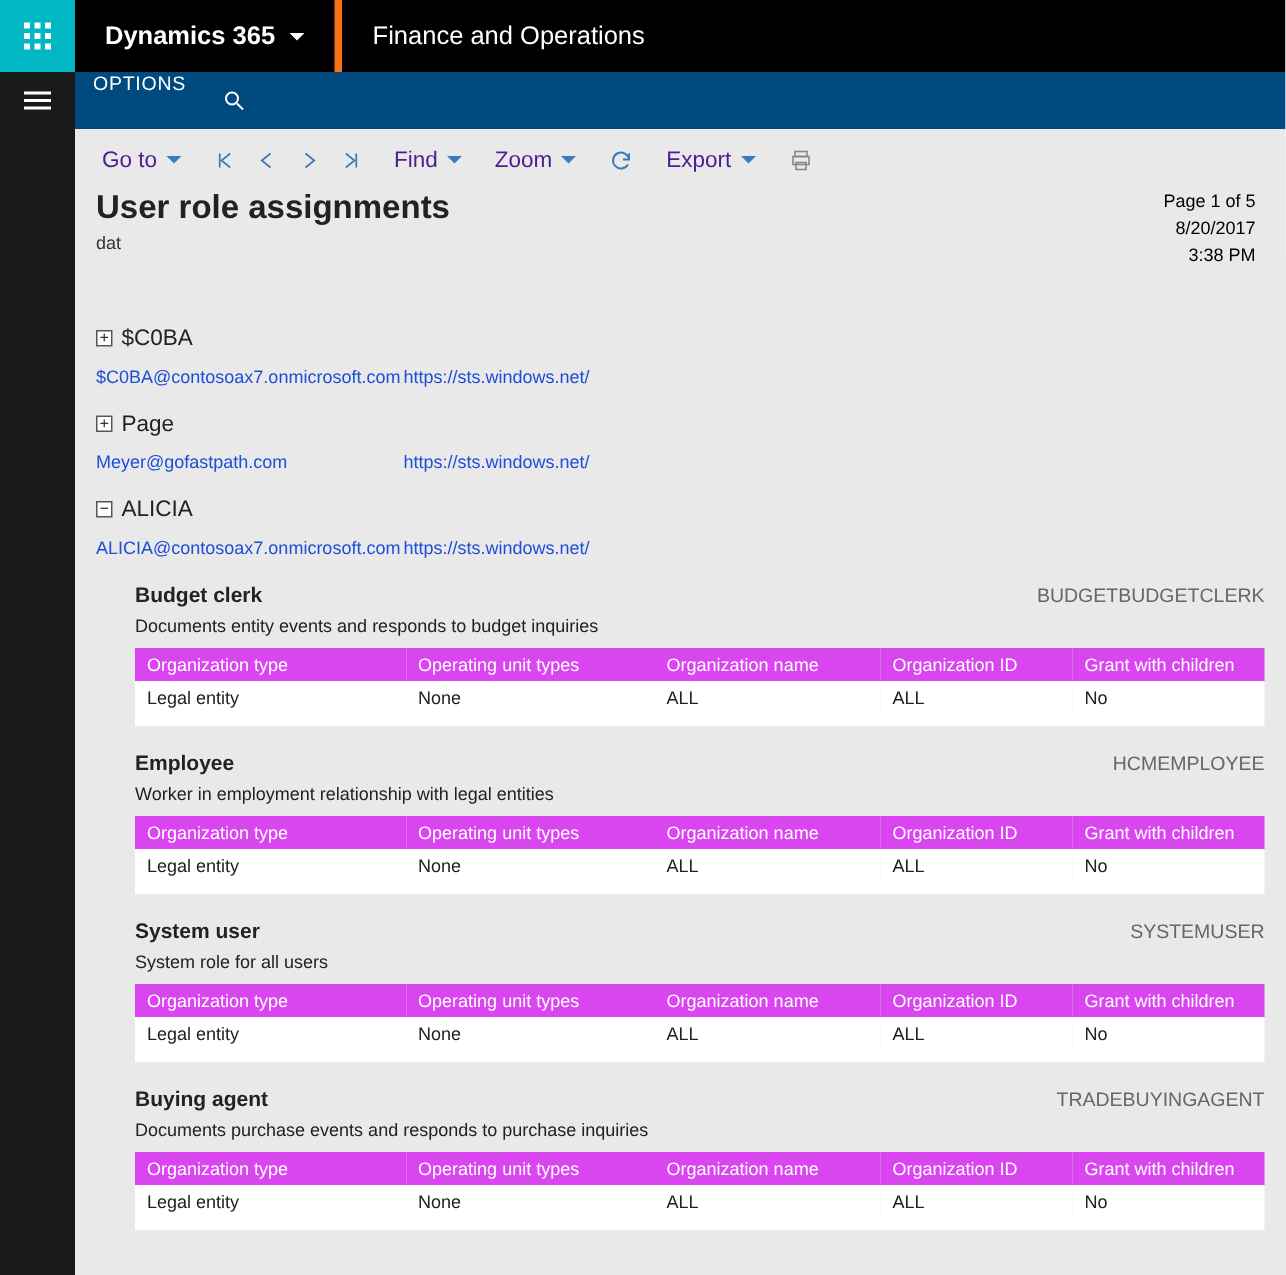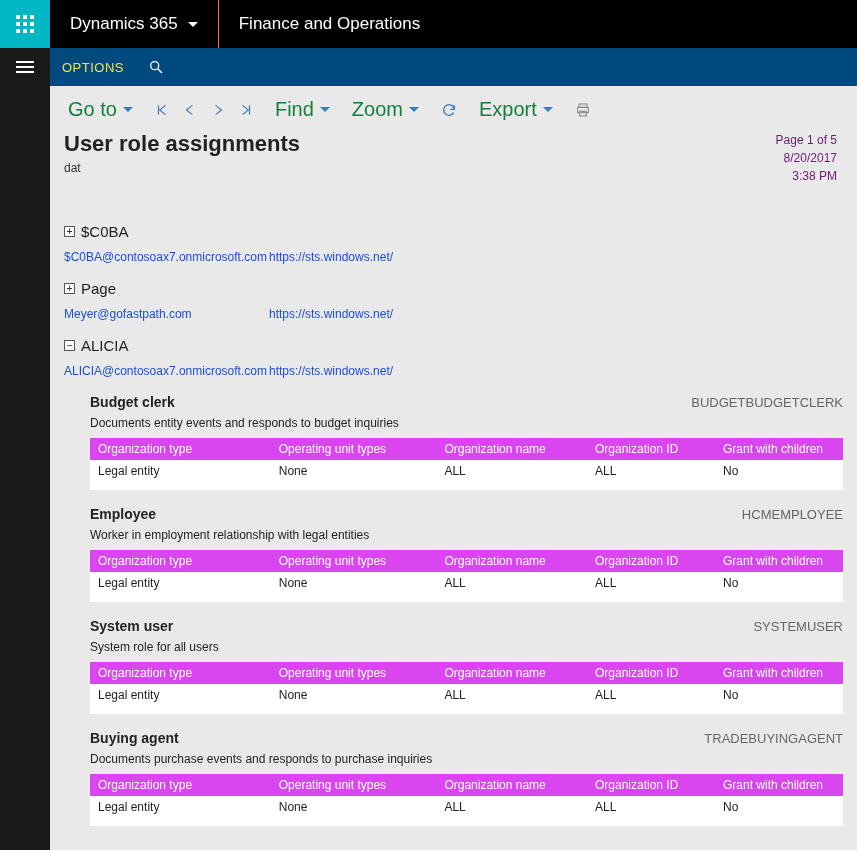--- a/index.html
+++ b/index.html
@@ -30,38 +30,37 @@
     display: grid;
     grid-template-columns: repeat(3, 4px);
     grid-template-rows: repeat(3, 4px);
     gap: 3px;
   }
   .waffle-grid span { background: #fff; }
   .top-seg {
     display: flex; align-items: center;
     padding: 0 20px;
     font-size: 17px;
-    font-weight: 400;
-    border-right: 1px solid #f97316;
+    font-weight: 700;
+    border-right: 5px solid #f97316;
     gap: 10px;
   }
   .top-seg.module { border-right: none; font-weight: 300; }
   .chev-down-w {
     width: 0; height: 0;
     border-left: 5px solid transparent;
     border-right: 5px solid transparent;
     border-top: 5px solid #fff;
   }
   
   .options-bar {
     height: 38px;
     background: #004a7f;
-    color: #fde047;
+    color: #ffffff;
     display: flex;
-    align-items: center;
   }
   .hamburger-cell {
     width: 50px; height: 38px;
     background: #1a1a1a;
     display: flex; align-items: center; justify-content: center;
   }
   .hamburger { width: 18px; height: 12px; display: flex; flex-direction: column; justify-content: space-between; }
   .hamburger span { height: 2px; background: #fff; }
   .options-label { padding-left: 12px; font-size: 13px; letter-spacing: 0.5px; }
   .search-icon-wrap { margin-left: 24px; display:flex; align-items:center; }
@@ -79,43 +78,43 @@
     position: absolute;
     top: 86px; left: 50px; right: 0; bottom: 0;
     background: #e9e9e9;
     overflow: hidden;
   }
   .report-toolbar {
     display: flex;
     align-items: center;
     gap: 22px;
     padding: 12px 18px 10px 18px;
-    color: #15803d;
-    font-size: 20px;
+    color: #4c1d95;
+    font-size: 15px;
   }
   .rt-item { display:flex; align-items:center; gap:6px; cursor:pointer; }
   .chev-dn-b {
     width:0;height:0;
     border-left:5px solid transparent;
     border-right:5px solid transparent;
     border-top:5px solid #3a7bb8;
   }
   .nav-btn-svg { width:14px; height:14px; stroke:#3a7bb8; fill:none; stroke-width:2; }
   .nav-btn { display:flex; align-items:center; }
   .nav-group { display:flex; gap:14px; align-items:center;}
   .refresh-svg { width:16px; height:16px; stroke:#3a7bb8; fill:none; stroke-width:2; }
   .print-svg { width:16px; height:16px; stroke:#888; fill:none; stroke-width:1.6; }
   
   .report-body { padding: 0 14px 20px 14px; position:relative; }
   .report-head { display:flex; justify-content:space-between; align-items:flex-start; }
   .report-title {
     font-size: 22px; font-weight: 600; color:#222;
   }
   .report-sub { font-size:12px; color:#333; margin-top:4px;}
-  .page-info { text-align:right; font-size:12px; color:#701a75; line-height:1.5; padding-right:6px;}
+  .page-info { text-align:right; font-size:12px; color:#000000; line-height:1.5; padding-right:6px;}
   .user-block { margin-top: 38px; }
   .user-line { display:flex; align-items:center; gap:6px; font-size:15px; font-weight:400; color:#222;}
   .expander {
     width:11px;height:11px;
     border:1px solid #555;
     display:flex;align-items:center;justify-content:center;
     font-size:10px;line-height:1;font-family:monospace;color:#333;
     background:#fff;
   }
   .user-meta { display:flex; gap:0; margin: 10px 0 16px 0; font-size:12px; color:#1d4ed8;}

